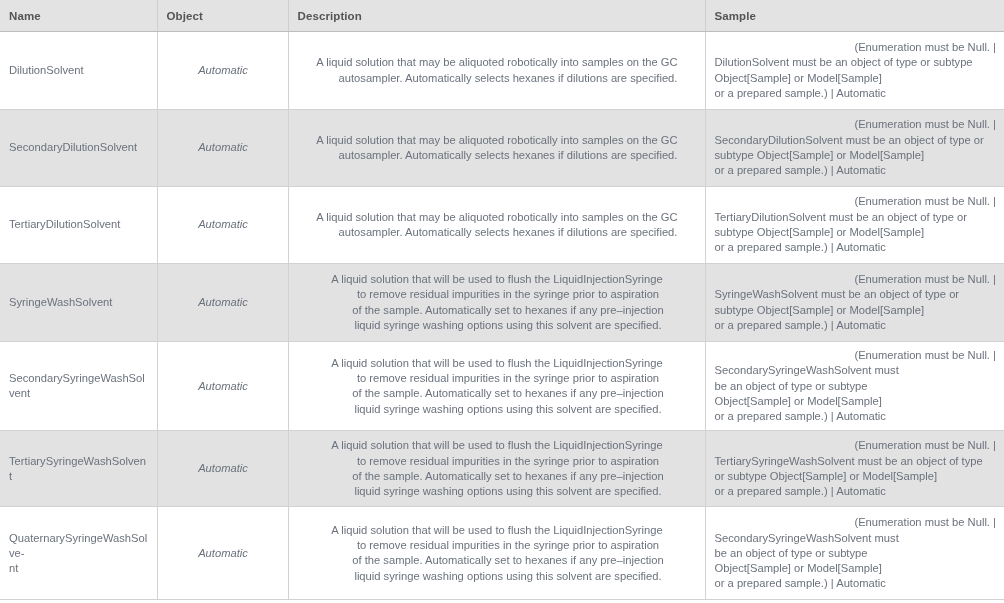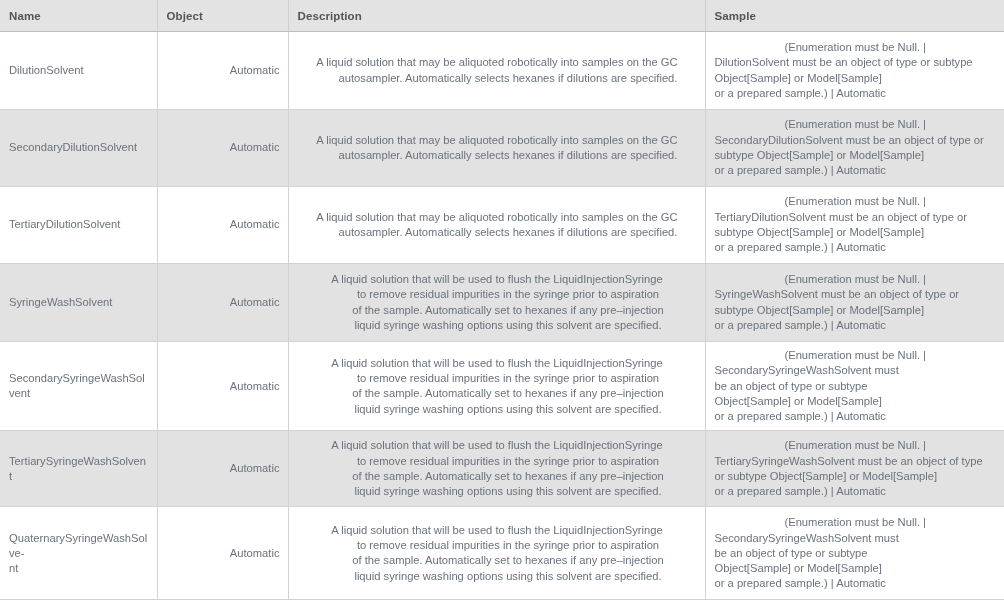--- a/index.html
+++ b/index.html
@@ -51,35 +51,35 @@
   .doc-table td:last-child { border-right: none; }
 
   tr.row-odd  td { background: #ffffff; }
   tr.row-even td { background: #e2e2e2; }
 
   .cell-name {
     text-align: left;
     word-break: break-all;
   }
   .cell-name .wrap2 { display: block; }
-  .cell-default { text-align: right; }
+  .cell-default { text-align: center; font-style: italic; }
 
   .cell-desc, .cell-pattern {
     white-space: pre-line;
   }
   .cell-desc .ln, .cell-pattern .ln { display: block; text-align: center; }
   .cell-desc .ln.ind, .cell-pattern .ln.ind { padding-left: 22px; }
   .cell-pattern { font-size: 11.2px; }
 
   
   .hang {
     display: block;
   }
 
-  .pat-lines .l0 { display:block; text-align:center; }
+  .pat-lines .l0 { display:block; text-align:right; }
   .pat-lines .lx { display:block; }
 </style>
 </head>
 <body>
 
 <table class="doc-table">
   <colgroup>
     <col class="c-name">
       <col class="c-default">
       <col class="c-desc">

